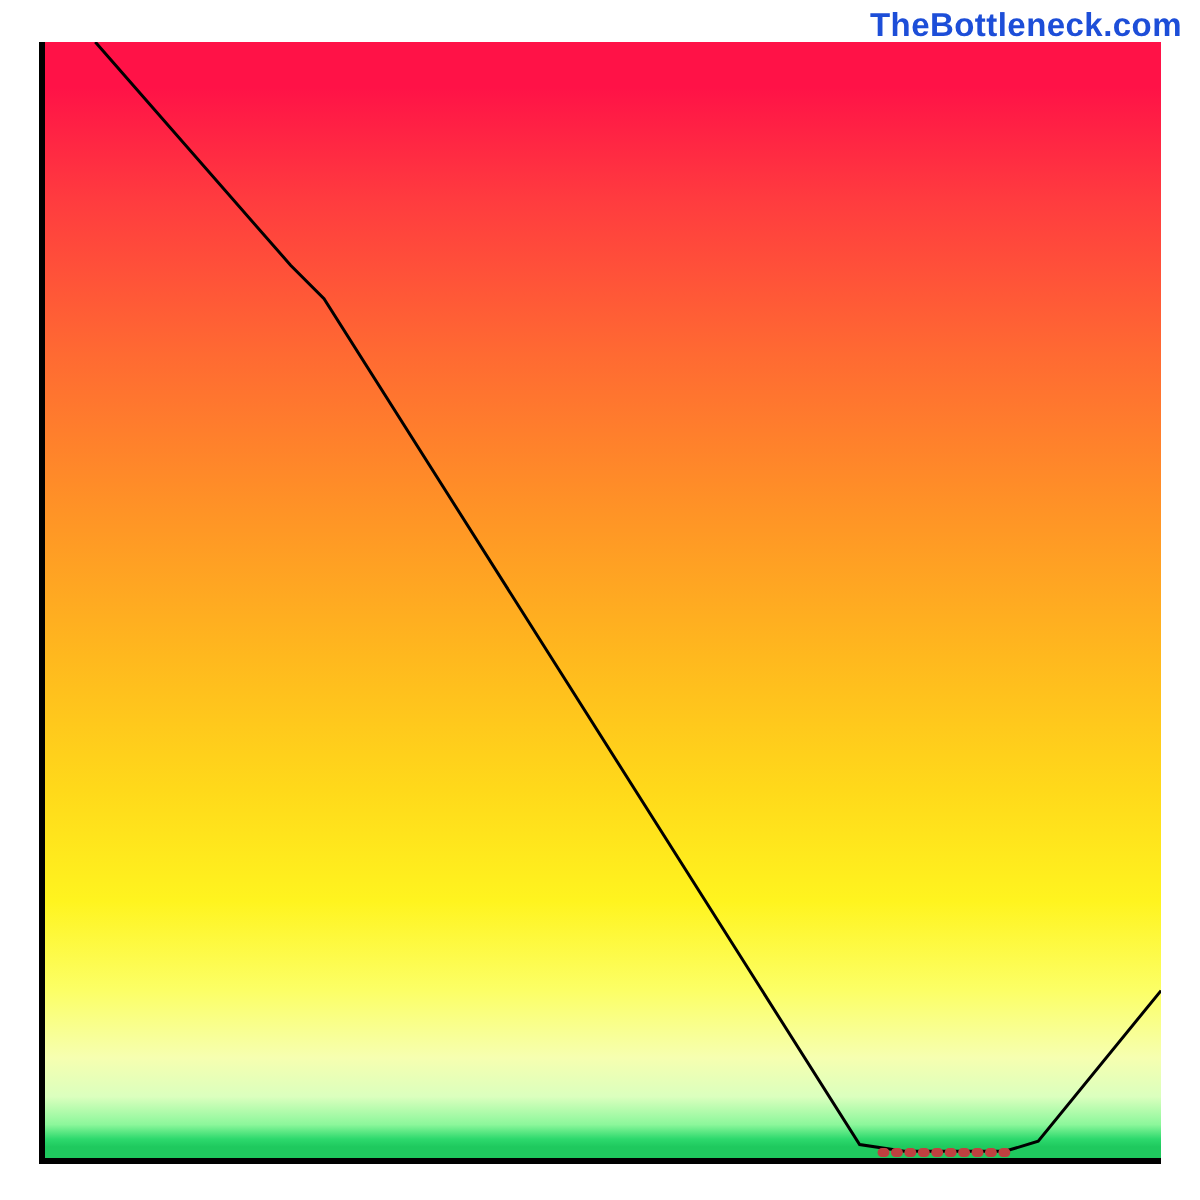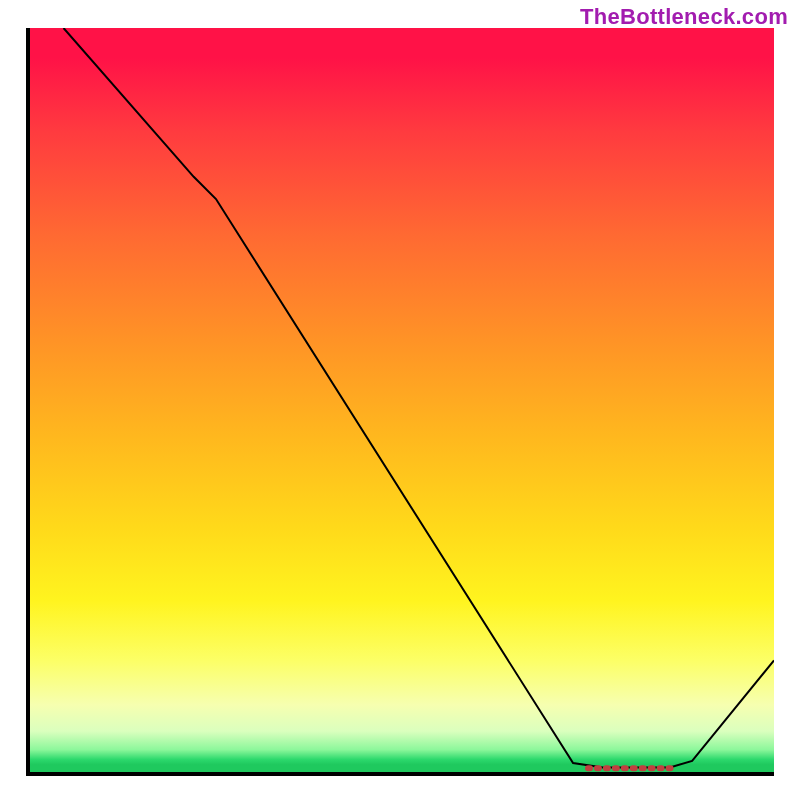--- a/index.html
+++ b/index.html
@@ -10,21 +10,21 @@
     font-family: Arial, sans-serif;
     position: relative;
     overflow: hidden;
   }
   .watermark {
     position: absolute;
     top: 4px;
     right: 12px;
     font-size: 22px;
     font-weight: bold;
-    color: #a21caf;
+    color: #1d4ed8;
     letter-spacing: 0.3px;
     z-index: 10;
   }
   .plot-frame {
     position: absolute;
     left: 26px;
     top: 28px;
     width: 748px;
     height: 748px;
     border: 4px solid #000000;

